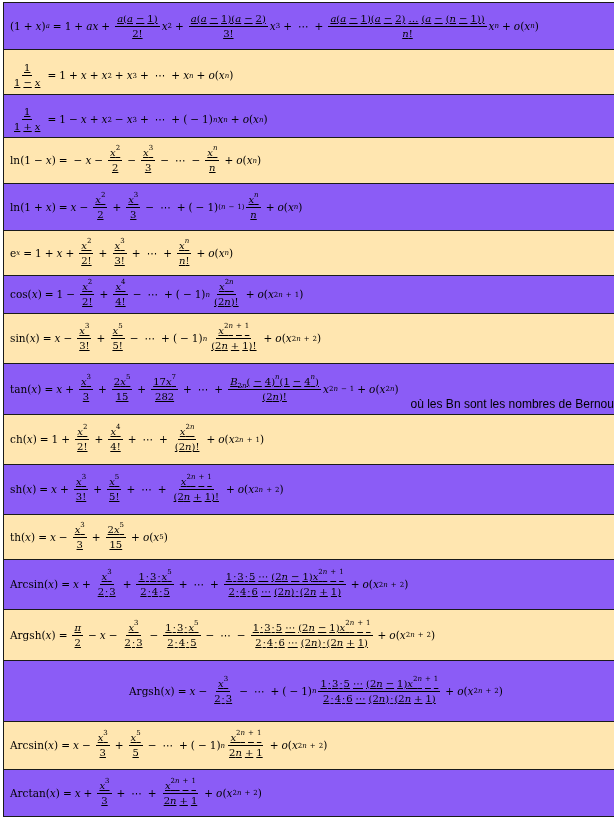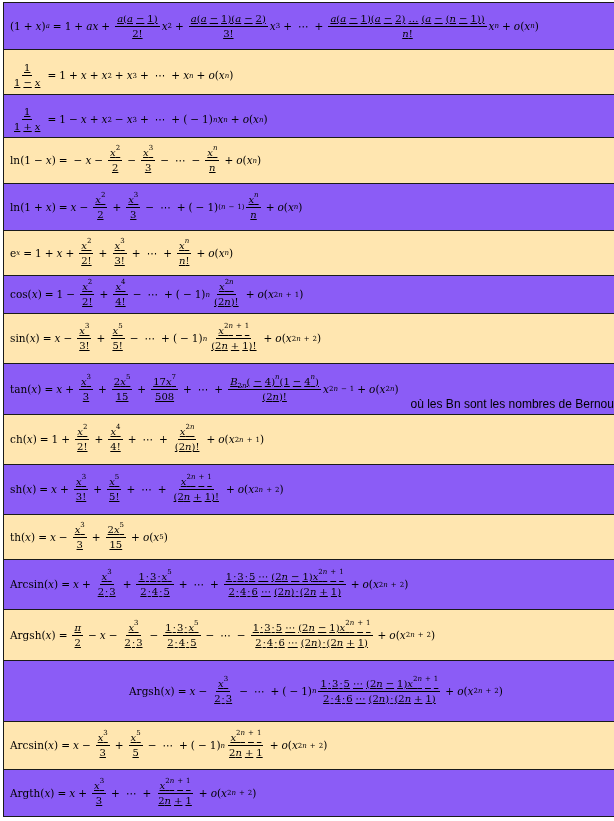--- a/index.html
+++ b/index.html
@@ -110,21 +110,21 @@
       </tr>
       <tr class="row-a" style="height: 51px;">
         <td><span class="f"><span>tan</span>(<i>x</i>)<span class="op">=</span><i>x</i><span class="op">+</span><span class="fr">
               <span class="n"><i>x</i><sup>3</sup></span>
               <span class="d">3</span>
             </span><span class="op">+</span><span class="fr">
               <span class="n">2<i>x</i><sup>5</sup></span>
               <span class="d">15</span>
             </span><span class="op">+</span><span class="fr">
               <span class="n">17<i>x</i><sup>7</sup></span>
-              <span class="d">508</span>
+              <span class="d">282</span>
             </span><span class="op">+</span><span class="op">⋯</span><span class="op">+</span><span class="fr">
               <span class="n"><i>B</i><sub>2<i>n</i></sub>(<span class="op">−</span>4)<sup><i>n</i></sup>(1<span class="op">−</span>4<sup><i>n</i></sup>)</span>
               <span class="d">(2<i>n</i>)!</span>
             </span><i>x</i><sup>2<i>n</i><span class="op">−</span>1</sup><span class="op">+</span><i>o</i>(<i>x</i><sup>2<i>n</i></sup>)<span class="note">où les Bn sont les nombres de Bernoulli</span></span></td>
       </tr>
       <tr class="row-b" style="height: 50px;">
         <td><span class="f"><span>ch</span>(<i>x</i>)<span class="op">=</span>1<span class="op">+</span><span class="fr">
               <span class="n"><i>x</i><sup>2</sup></span>
               <span class="d">2!</span>
             </span><span class="op">+</span><span class="fr">
@@ -198,21 +198,21 @@
               <span class="d">3</span>
             </span><span class="op">+</span><span class="fr">
               <span class="n"><i>x</i><sup>5</sup></span>
               <span class="d">5</span>
             </span><span class="op">−</span><span class="op">⋯</span><span class="op">+</span>(<span class="op">−</span>1)<sup><i>n</i></sup><span class="fr">
               <span class="n"><i>x</i><sup>2<i>n</i><span class="op">+</span>1</sup></span>
               <span class="d">2<i>n</i><span class="op">+</span>1</span>
             </span><span class="op">+</span><i>o</i>(<i>x</i><sup>2<i>n</i><span class="op">+</span>2</sup>)</span></td>
       </tr>
       <tr class="row-a" style="height: 47px;">
-        <td><span class="f"><span>Argth</span>(<i>x</i>)<span class="op">=</span><i>x</i><span class="op">+</span><span class="fr">
+        <td><span class="f"><span>Arctan</span>(<i>x</i>)<span class="op">=</span><i>x</i><span class="op">+</span><span class="fr">
               <span class="n"><i>x</i><sup>3</sup></span>
               <span class="d">3</span>
             </span><span class="op">+</span><span class="op">⋯</span><span class="op">+</span><span class="fr">
               <span class="n"><i>x</i><sup>2<i>n</i><span class="op">+</span>1</sup></span>
               <span class="d">2<i>n</i><span class="op">+</span>1</span>
             </span><span class="op">+</span><i>o</i>(<i>x</i><sup>2<i>n</i><span class="op">+</span>2</sup>)</span></td>
       </tr>
     </tbody>
 </table>
 

